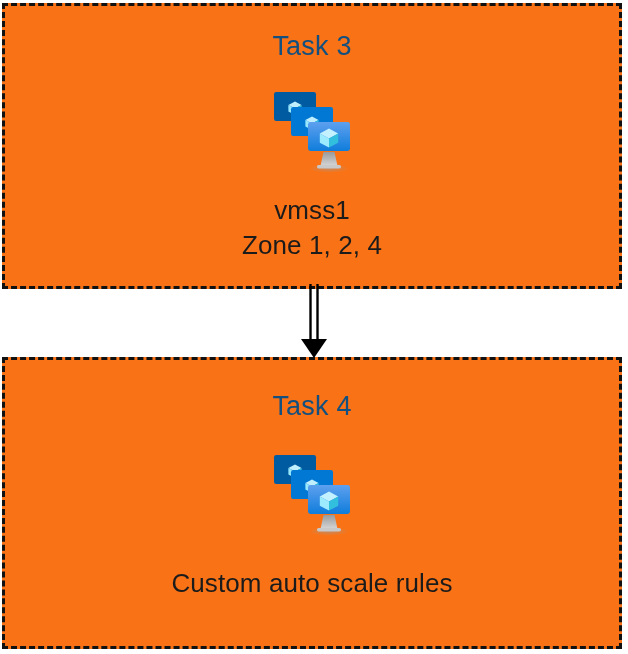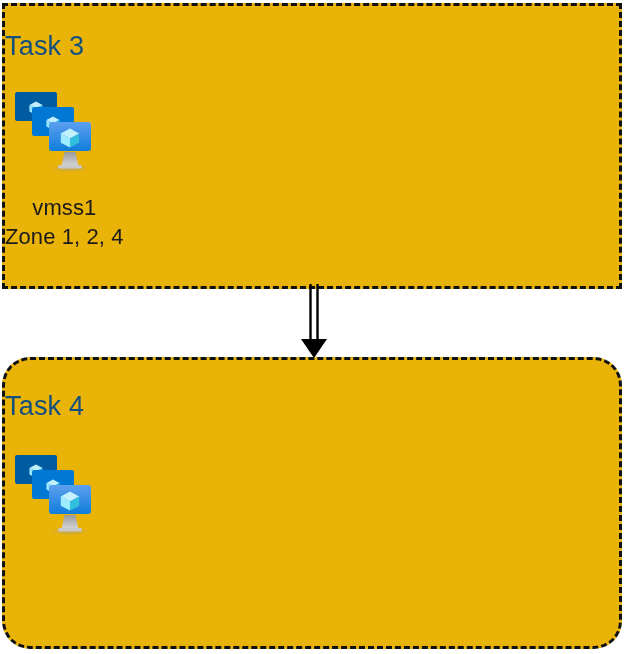--- a/index.html
+++ b/index.html
@@ -21,56 +21,55 @@
     left: 0;
     top: 0;
     width: 628px;
     height: 654px;
   }
 
   
   .task-box {
     position: absolute;
     box-sizing: border-box;
-    background: #eab308;
+    background: #f97316;
     border: 3px dashed #111111;
     display: flex;
     flex-direction: column;
-    align-items: flex-start;
+    align-items: center;
   }
   .task-box.top {
     left: 2px;
     top: 3px;
     width: 620px;
     height: 286px;
   }
   .task-box.bottom {
     left: 2px;
     top: 357px;
     width: 620px;
     height: 292px;
-    border-radius: 28px;
   }
 
   .task-title {
     color: #13507f;
     font-size: 27px;
     line-height: 1;
     letter-spacing: 0.2px;
     font-weight: 400;
     text-align: center;
   }
   .task-box.top .task-title { margin-top: 27px; }
   .task-box.bottom .task-title { margin-top: 33px; }
 
   
   .resource-label {
     text-align: center;
     color: #1b1b1b;
-    font-size: 22px;
+    font-size: 26px;
     line-height: 1.33;
     font-weight: 400;
     letter-spacing: 0.1px;
   }
   .task-box.top .resource-label { margin-top: 16px; }
   .task-box.bottom .resource-label { margin-top: 26px; }
 
   
   .vmss-icon {
     position: relative;
@@ -204,15 +203,18 @@
 
         <rect x="44" y="41" width="42" height="29" rx="2.4" fill="url(#frontGradB)"></rect>
         <g>
           <path d="M65 47.6 L74.2 52.5 L65 57.4 L55.8 52.5 Z" fill="#c3f1ff"></path>
           <path d="M55.8 52.5 L65 57.4 L65 66.6 L55.8 61.7 Z" fill="#9cebff"></path>
           <path d="M74.2 52.5 L74.2 61.7 L65 66.6 L65 57.4 Z" fill="#32bedd"></path>
         </g>
       </svg>
     </div>
 
+    <div class="resource-label">
+      <div>Custom auto scale rules</div>
+    </div>
   </div>
 
 </div>
 
 </body></html>

